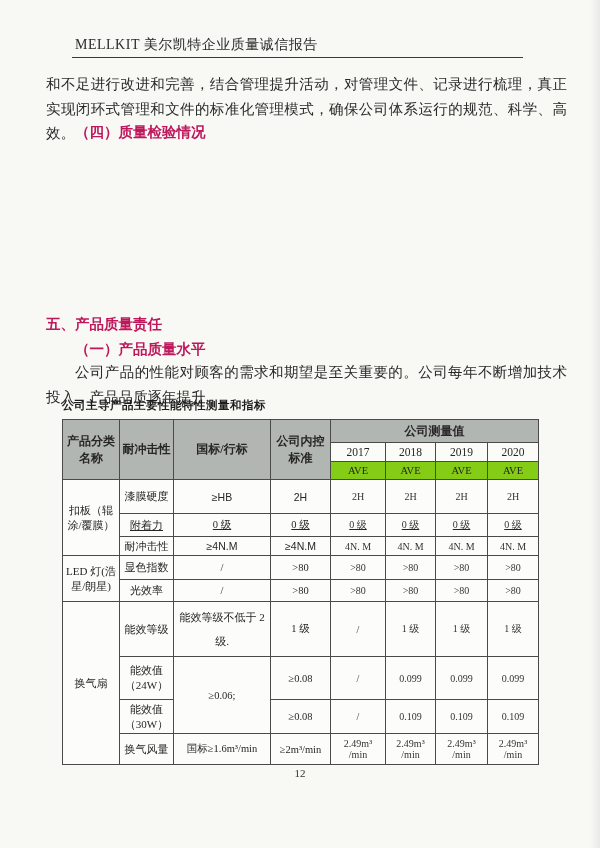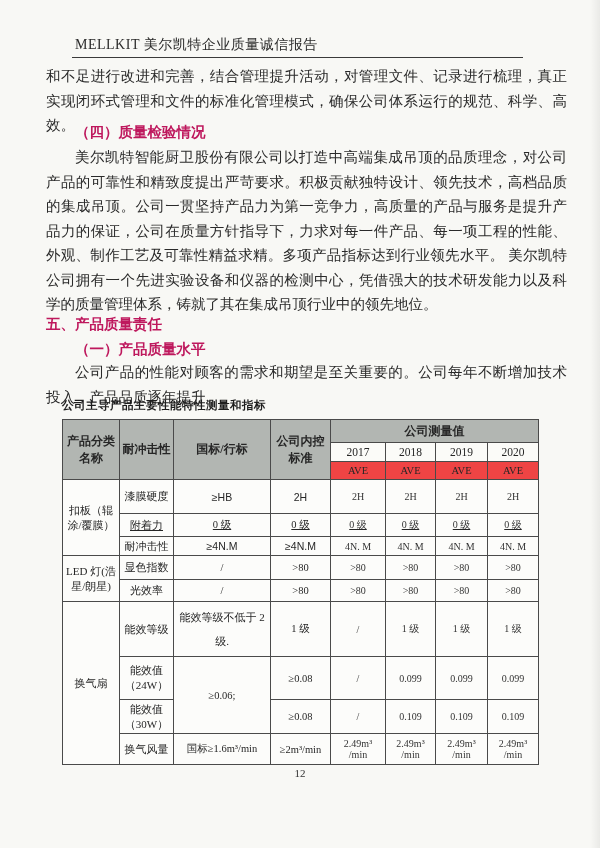--- a/index.html
+++ b/index.html
@@ -25,21 +25,21 @@
     position:absolute; top:57px; left:72px; width:451px; height:0;
     border-top:1.3px solid #3a3a3a;
   }
   .body-col{
     position:absolute; left:46px; width:521px;
     font-size:14.5px; line-height:24.5px; color:#2a2a2a;
   }
   .para{ text-align:justify; text-align-last:left; }
   .indent{ text-indent:2em; }
   .h-bold{ font-weight:bold; color:#be185d; }
-  .p1{ top:64px; }
+  .p1{ top:72px; }
   .h-sec4{ top:120px; left:75px; width:492px; }
   .p2{ top:145px; }
   .h-sec5{ top:312px; }
   .h-sub1{ top:337px; left:75px; width:492px; }
   .p3{ top:360px; }
   .tbl-caption{
     position:absolute; top:398px; left:62px;
     font-size:11.5px; font-weight:bold; color:#1d1d1d; letter-spacing:0.5px;font-family:Liberation Mono, monospace;
   }
   table.main{
@@ -47,21 +47,21 @@
     width:476px; border-collapse:collapse; table-layout:fixed;
     font-size:11px; color:#262626;
   }
   table.main td, table.main th{
     border:1px solid #4a4a4a; text-align:center; vertical-align:middle;
     padding:1px 2px; white-space:pre-line; font-weight:normal;
     background:#fcfcfa; overflow:hidden;
   }
   table.main th.gray{ background:#b2b6b2; font-weight:bold; font-size:12px; }
   table.main th.yr{ font-size:11.5px; background:#fbfbf8; font-weight:normal; height:19px;}
-  table.main th.ave{ font-size:10.5px; background:#ef4444; font-weight:normal; height:18px;}
+  table.main th.ave{ font-size:10.5px; background:#84cc16; font-weight:normal; height:18px;}
   tr.hdr1{ height:23px; }
   td.group{ font-size:11px; }
   td.item{ font-size:11px; }
   td.val{ font-size:10px; color:#333; }
   td.sansb{ font-family:"Liberation Sans","DejaVu Sans",sans-serif; font-weight:bold; font-size:10.5px; }
   td.left{ text-align:left; padding-left:6px; }
   td.tall{ line-height:2.2; font-size:11px; }
   td.smallstd{ font-size:10.5px; }
   .pageno{
     position:absolute; top:767px; left:0; width:600px; text-align:center;
@@ -77,21 +77,20 @@
 
 <div class="page">
 
   <div class="doc-header">MELLKIT 美尔凯特企业质量诚信报告</div>
   <div class="doc-rule"></div>
 
   <p class="body-col para p1">和不足进行改进和完善，结合管理提升活动，对管理文件、记录进行梳理，真正实现闭环式管理和文件的标准化管理模式，确保公司体系运行的规范、科学、高效。</p>
 
   <div class="body-col h-bold h-sec4">（四）质量检验情况</div>
 
-  <p class="body-col para indent p2">美尔凯特智能厨卫股份有限公司以打造中高端集成吊顶的品质理念，对公司产品的可靠性和精致度提出严苛要求。积极贡献独特设计、领先技术，高档品质的集成吊顶。公司一贯坚持产品力为第一竞争力，高质量的产品与服务是提升产品力的保证，公司在质量方针指导下，力求对每一件产品、每一项工程的性能、外观、制作工艺及可靠性精益求精。多项产品指标达到行业领先水平。 美尔凯特公司拥有一个先进实验设备和仪器的检测中心，凭借强大的技术研发能力以及科学的质量管理体系，铸就了其在集成吊顶行业中的领先地位。</p>
 
   <div class="body-col h-bold h-sub1">（一）产品质量水平</div>
 
   <div class="body-col h-bold h-sec5">五、产品质量责任</div>
 
   <p class="body-col para indent p3">公司产品的性能对顾客的需求和期望是至关重要的。公司每年不断增加技术投入，产品品质逐年提升。</p>
 
   <div class="tbl-caption">公司主导产品主要性能特性测量和指标</div>
 
   <table class="main">

